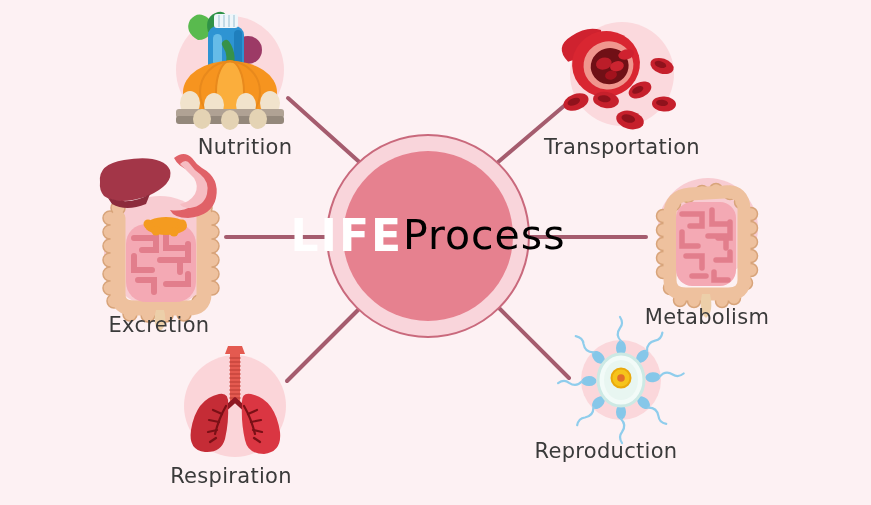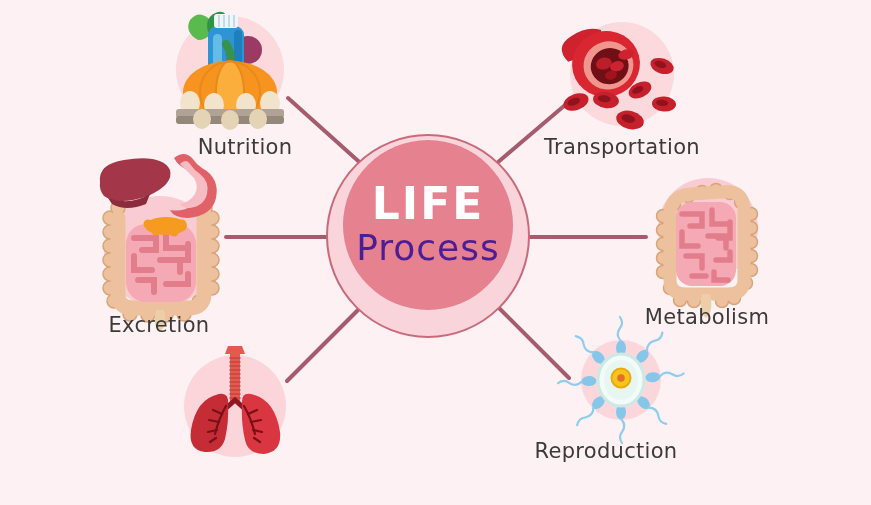--- a/index.html
+++ b/index.html
@@ -11,28 +11,28 @@
   .icon{position:absolute;overflow:visible;}
   .node-label{
     position:absolute;transform:translateX(-50%);white-space:nowrap;
     font-size:21px;font-weight:500;color:#3a3a3a;letter-spacing:0.3px;
   }
   .hub-outer{
     position:absolute;left:326px;top:134px;width:204px;height:204px;border-radius:50%;
     background:#f9d5db;border:2px solid #c9697c;box-sizing:border-box;
   }
   .hub-inner{
-    position:absolute;left:15px;top:4px;width:170px;height:170px;border-radius:50%;
-    background:#e6818f;display:flex;flex-direction:column;align-items:center;justify-content:center;
+    position:absolute;left:15px;top:15px;width:170px;height:170px;border-radius:50%;
+    background:#e6818f;display:flex;flex-direction:row;align-items:center;justify-content:center;
   }
   .hub-title-top{
     color:#ffffff;font-size:44px;font-weight:700;letter-spacing:2px;line-height:1.05;
   }
   .hub-title-bottom{
-    color:#4c1d95;font-size:36px;font-weight:400;letter-spacing:1px;line-height:1.15;
+    color:#000000;font-size:41px;font-weight:400;letter-spacing:1px;line-height:1.15;
   }
 </style>
 </head>
 <body>
 
 <div class="stage">
 
   <svg class="connectors" viewBox="0 0 871 505">
     <g stroke="#a55c6e" stroke-width="4" stroke-linecap="round">
       <line x1="288" y1="98" x2="366" y2="168"></line>
@@ -267,15 +267,16 @@
     <ellipse cx="59" cy="54" rx="23" ry="26" fill="#f2fbf8" stroke="#cde9e4" stroke-width="3"></ellipse>
     <ellipse cx="59" cy="54" rx="17" ry="20" fill="#e8f6f1"></ellipse>
     <circle cx="59" cy="52" r="9.5" fill="#f6c41b" stroke="#eaa90c" stroke-width="2"></circle>
     <circle cx="59" cy="52" r="3.8" fill="#e2702a"></circle>
   </svg>
 
   <div class="node-label" style="left:228px;top:135px;margin-left:17px;">Nutrition</div>
   <div class="node-label" style="left:622px;top:135px;">Transportation</div>
   <div class="node-label" style="left:159px;top:313px;">Excretion</div>
   <div class="node-label" style="left:707px;top:305px;">Metabolism</div>
+  <div class="node-label" style="left:231px;top:464px;">Respiration</div>
   <div class="node-label" style="left:606px;top:439px;">Reproduction</div>
 
 </div>
 
 </body></html>

